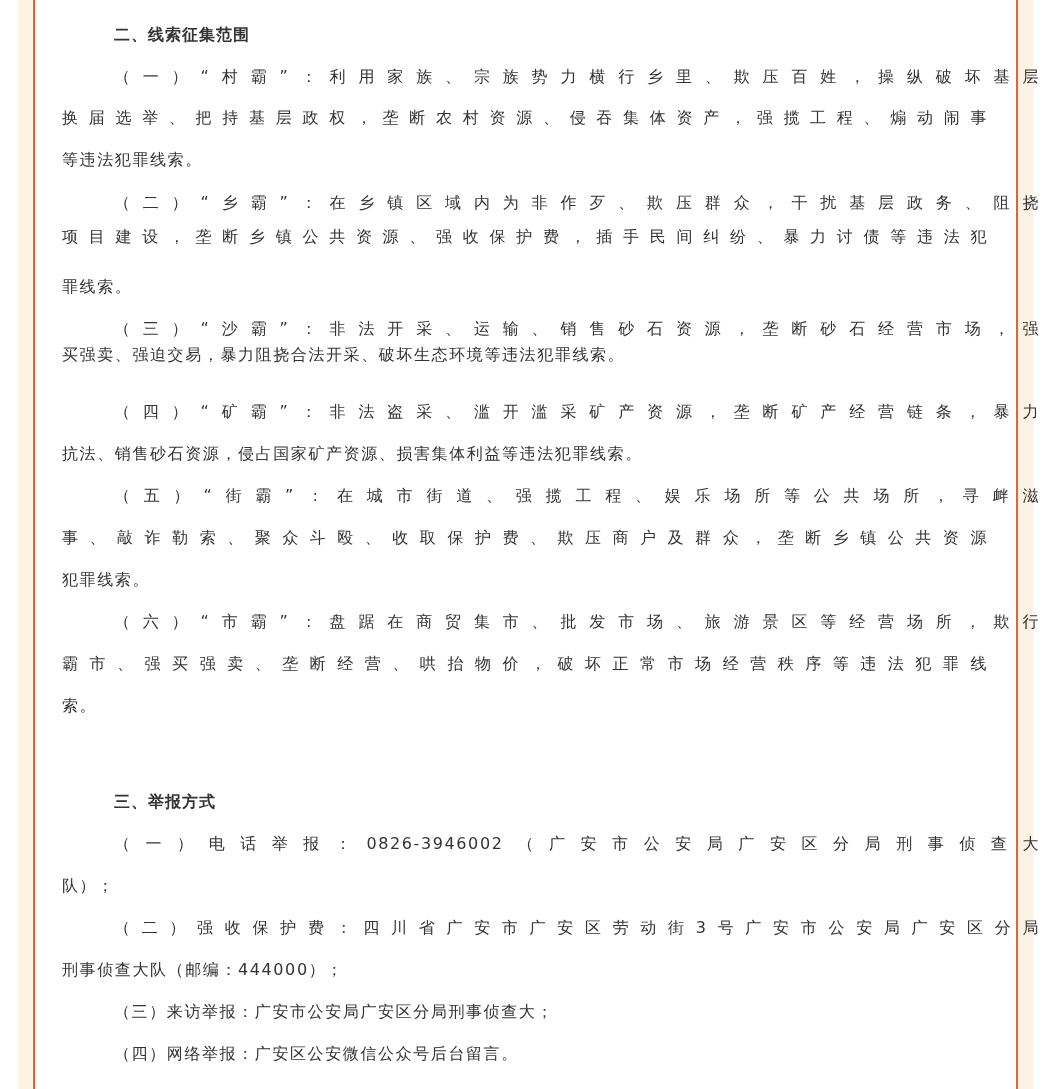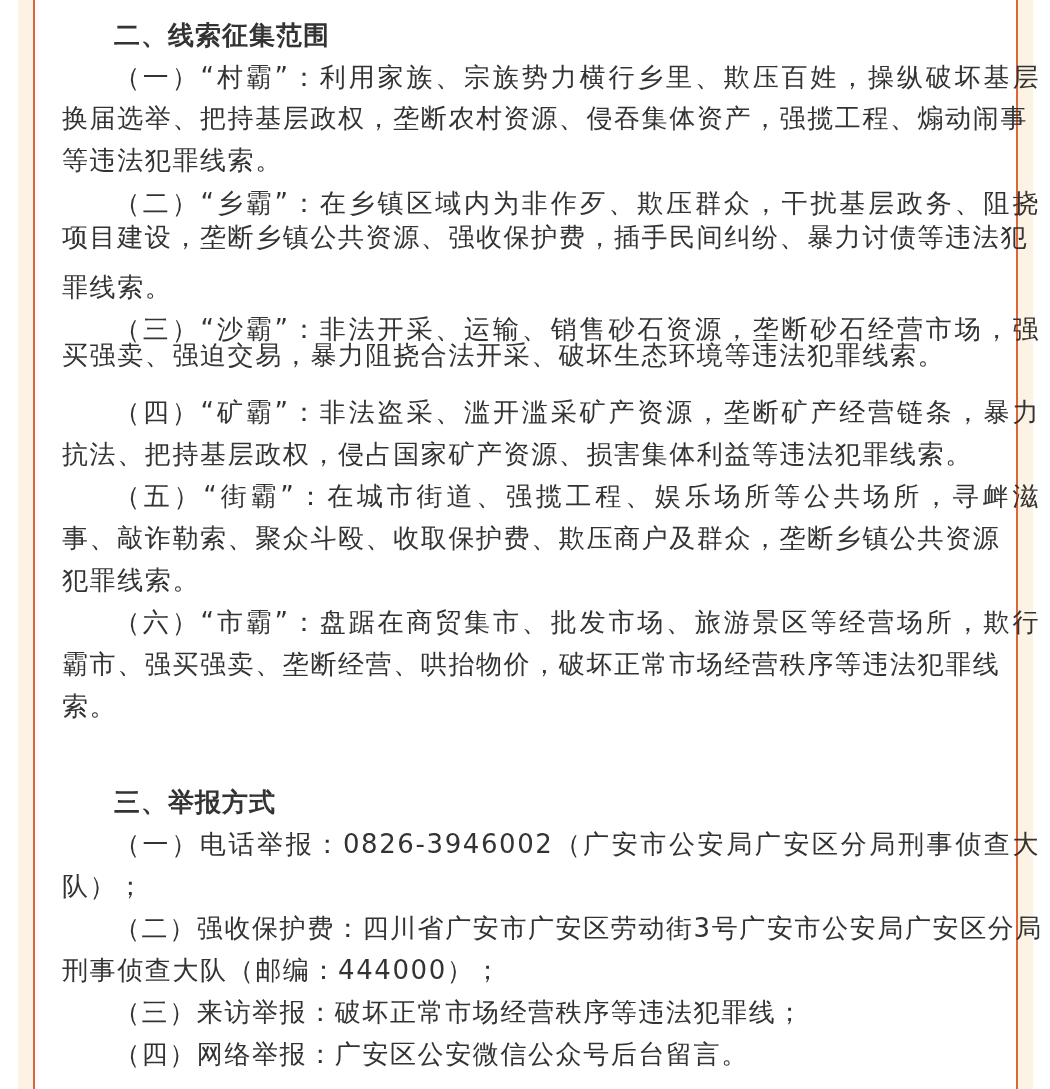--- a/index.html
+++ b/index.html
@@ -3,21 +3,21 @@
 <meta charset="utf-8">
 <style>
   html, body { margin:0; padding:0; }
   body { width:1050px; height:1089px; background:#ffffff; position:relative; overflow:hidden;
          font-family:"DejaVu Sans","Liberation Sans",sans-serif; color:#333333; }
   .strip-left { position:absolute; left:18px; top:0; width:15px; height:1089px; background:#fdf3e4; }
   .border-left { position:absolute; left:33px; top:0; width:2px; height:1089px; background:#e0643a; }
   .strip-right { position:absolute; left:1018px; top:0; width:15px; height:1089px; background:#fdf3e4; }
   .border-right { position:absolute; left:1016px; top:0; width:2px; height:1089px; background:#e0643a; }
   .content { position:absolute; left:35px; top:0; width:981px; height:1089px; background:#ffffff; }
-  .line { position:absolute; left:62px; width:930px; font-size:26px; line-height:30px; white-space:nowrap;
+  .line { position:absolute; left:62px; width:930px; font-size:16px; line-height:30px; white-space:nowrap;
           letter-spacing:1.6px; color:#333333; }
   .line.justify { text-align:justify; text-align-last:justify; width:926px; }
   .heading { font-weight:bold; left:114px; letter-spacing:1px; color:#333333; }
   .indent { left:114px; width:874px; }
 </style>
 </head>
 <body>
 
 <div class="strip-left"></div>
 <div class="border-left"></div>
@@ -32,30 +32,30 @@
 <div class="line" style="top:145px">等违法犯罪线索。</div>
 
 <div class="line justify indent" style="top:188px">（二）“乡霸”：在乡镇区域内为非作歹、欺压群众，干扰基层政务、阻挠</div>
 <div class="line justify" style="top:222px">项目建设，垄断乡镇公共资源、强收保护费，插手民间纠纷、暴力讨债等违法犯</div>
 <div class="line" style="top:272px">罪线索。</div>
 
 <div class="line justify indent" style="top:314px">（三）“沙霸”：非法开采、运输、销售砂石资源，垄断砂石经营市场，强</div>
 <div class="line" style="top:340px">买强卖、强迫交易，暴力阻挠合法开采、破坏生态环境等违法犯罪线索。</div>
 
 <div class="line justify indent" style="top:397px">（四）“矿霸”：非法盗采、滥开滥采矿产资源，垄断矿产经营链条，暴力</div>
-<div class="line" style="top:439px">抗法、把持基层政权，侵占国家矿产资源、损害集体利益等违法犯罪线索。</div>
+<div class="line" style="top:439px">抗法、销售砂石资源，侵占国家矿产资源、损害集体利益等违法犯罪线索。</div>
 
 <div class="line justify indent" style="top:481px">（五）“街霸”：在城市街道、强揽工程、娱乐场所等公共场所，寻衅滋</div>
 <div class="line justify" style="top:523px">事、敲诈勒索、聚众斗殴、收取保护费、欺压商户及群众，垄断乡镇公共资源</div>
 <div class="line" style="top:565px">犯罪线索。</div>
 
 <div class="line justify indent" style="top:607px">（六）“市霸”：盘踞在商贸集市、批发市场、旅游景区等经营场所，欺行</div>
 <div class="line justify" style="top:649px">霸市、强买强卖、垄断经营、哄抬物价，破坏正常市场经营秩序等违法犯罪线</div>
 <div class="line" style="top:691px">索。</div>
 
 <div class="line heading" style="top:787px">三、举报方式</div>
 
 <div class="line justify indent" style="top:829px">（一）电话举报：0826-3946002（广安市公安局广安区分局刑事侦查大</div>
 <div class="line" style="top:871px">队）；</div>
 <div class="line justify indent" style="top:913px">（二）强收保护费：四川省广安市广安区劳动街3号广安市公安局广安区分局</div>
 <div class="line" style="top:955px">刑事侦查大队（邮编：444000）；</div>
-<div class="line indent" style="top:997px">（三）来访举报：破坏正常市场经营秩序等违法犯罪线；</div>
+<div class="line indent" style="top:997px">（三）来访举报：广安市公安局广安区分局刑事侦查大；</div>
 <div class="line indent" style="top:1039px">（四）网络举报：广安区公安微信公众号后台留言。</div>
 
 </body></html>

